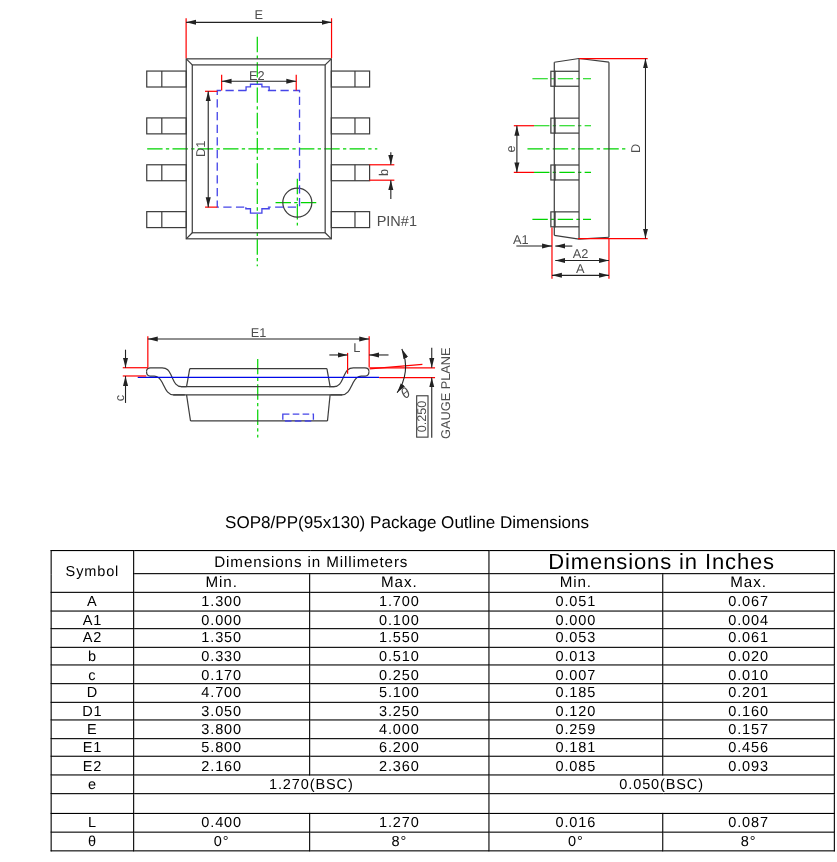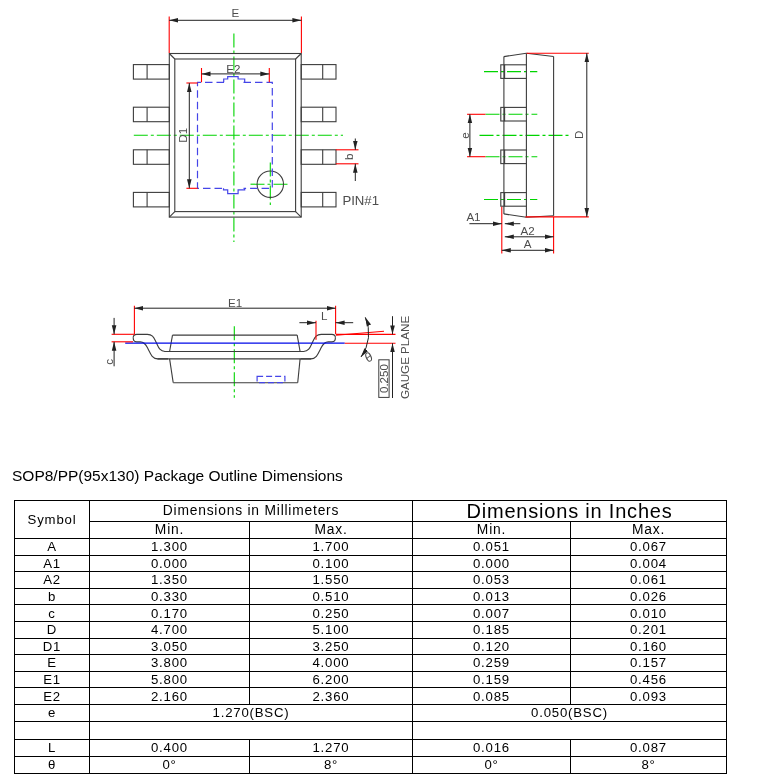--- a/index.html
+++ b/index.html
@@ -1,21 +1,21 @@
 <!DOCTYPE html>
 <html><head>
 <meta charset="utf-8">
 <style>
 html,body{margin:0;padding:0;background:#fff;width:761px;height:784px;overflow:hidden;}
 *{box-sizing:border-box;}
 body{font-family:"Liberation Sans",sans-serif;}
 #draw{position:absolute;left:0;top:0;}
-#title{position:absolute;left:0;top:466.5px;width:740px;text-align:left;font-size:15.5px;color:#000;margin-left:12px;}
+#title{position:absolute;left:0;top:466.5px;width:740px;text-align:center;font-size:15.5px;color:#000;}
 #tblwrap{position:absolute;left:14px;top:500px;}
-table{border-collapse:collapse;table-layout:fixed;width:712px;font-size:13.2px;letter-spacing:0.8px;color:#000;}
+table{border-collapse:collapse;table-layout:fixed;width:712px;font-size:13.2px;letter-spacing:0.8px;color:#000;margin-left:32px;}
 td,th{border:1px solid #000;padding:0;text-align:center;vertical-align:middle;font-weight:normal;line-height:1;}
 </style>
 </head>
 <body>
 <svg id="draw" width="761" height="500" viewBox="0 0 761 500">
 <defs>
 <marker id="ae" markerUnits="userSpaceOnUse" markerWidth="10" markerHeight="7" refX="9" refY="3.2" orient="auto">
         <path d="M0,0.9 L9,3.2 L0,5.5 z" fill="#222"></path>
       </marker>
 <marker id="as" markerUnits="userSpaceOnUse" markerWidth="10" markerHeight="7" refX="9" refY="3.2" orient="auto-start-reverse">
@@ -236,21 +236,21 @@
           <td>1.350</td>
           <td>1.550</td>
           <td>0.053</td>
           <td>0.061</td>
         </tr>
 <tr style="height:16.6px">
           <td>b</td>
           <td>0.330</td>
           <td>0.510</td>
           <td>0.013</td>
-          <td>0.026</td>
+          <td>0.020</td>
         </tr>
 <tr style="height:16.6px">
           <td>c</td>
           <td>0.170</td>
           <td>0.250</td>
           <td>0.007</td>
           <td>0.010</td>
         </tr>
 <tr style="height:16.6px">
           <td>D</td>
@@ -270,21 +270,21 @@
           <td>E</td>
           <td>3.800</td>
           <td>4.000</td>
           <td>0.259</td>
           <td>0.157</td>
         </tr>
 <tr style="height:16.6px">
           <td>E1</td>
           <td>5.800</td>
           <td>6.200</td>
-          <td>0.159</td>
+          <td>0.181</td>
           <td>0.456</td>
         </tr>
 <tr style="height:16.6px">
           <td>E2</td>
           <td>2.160</td>
           <td>2.360</td>
           <td>0.085</td>
           <td>0.093</td>
         </tr>
 <tr style="height:16.6px">

